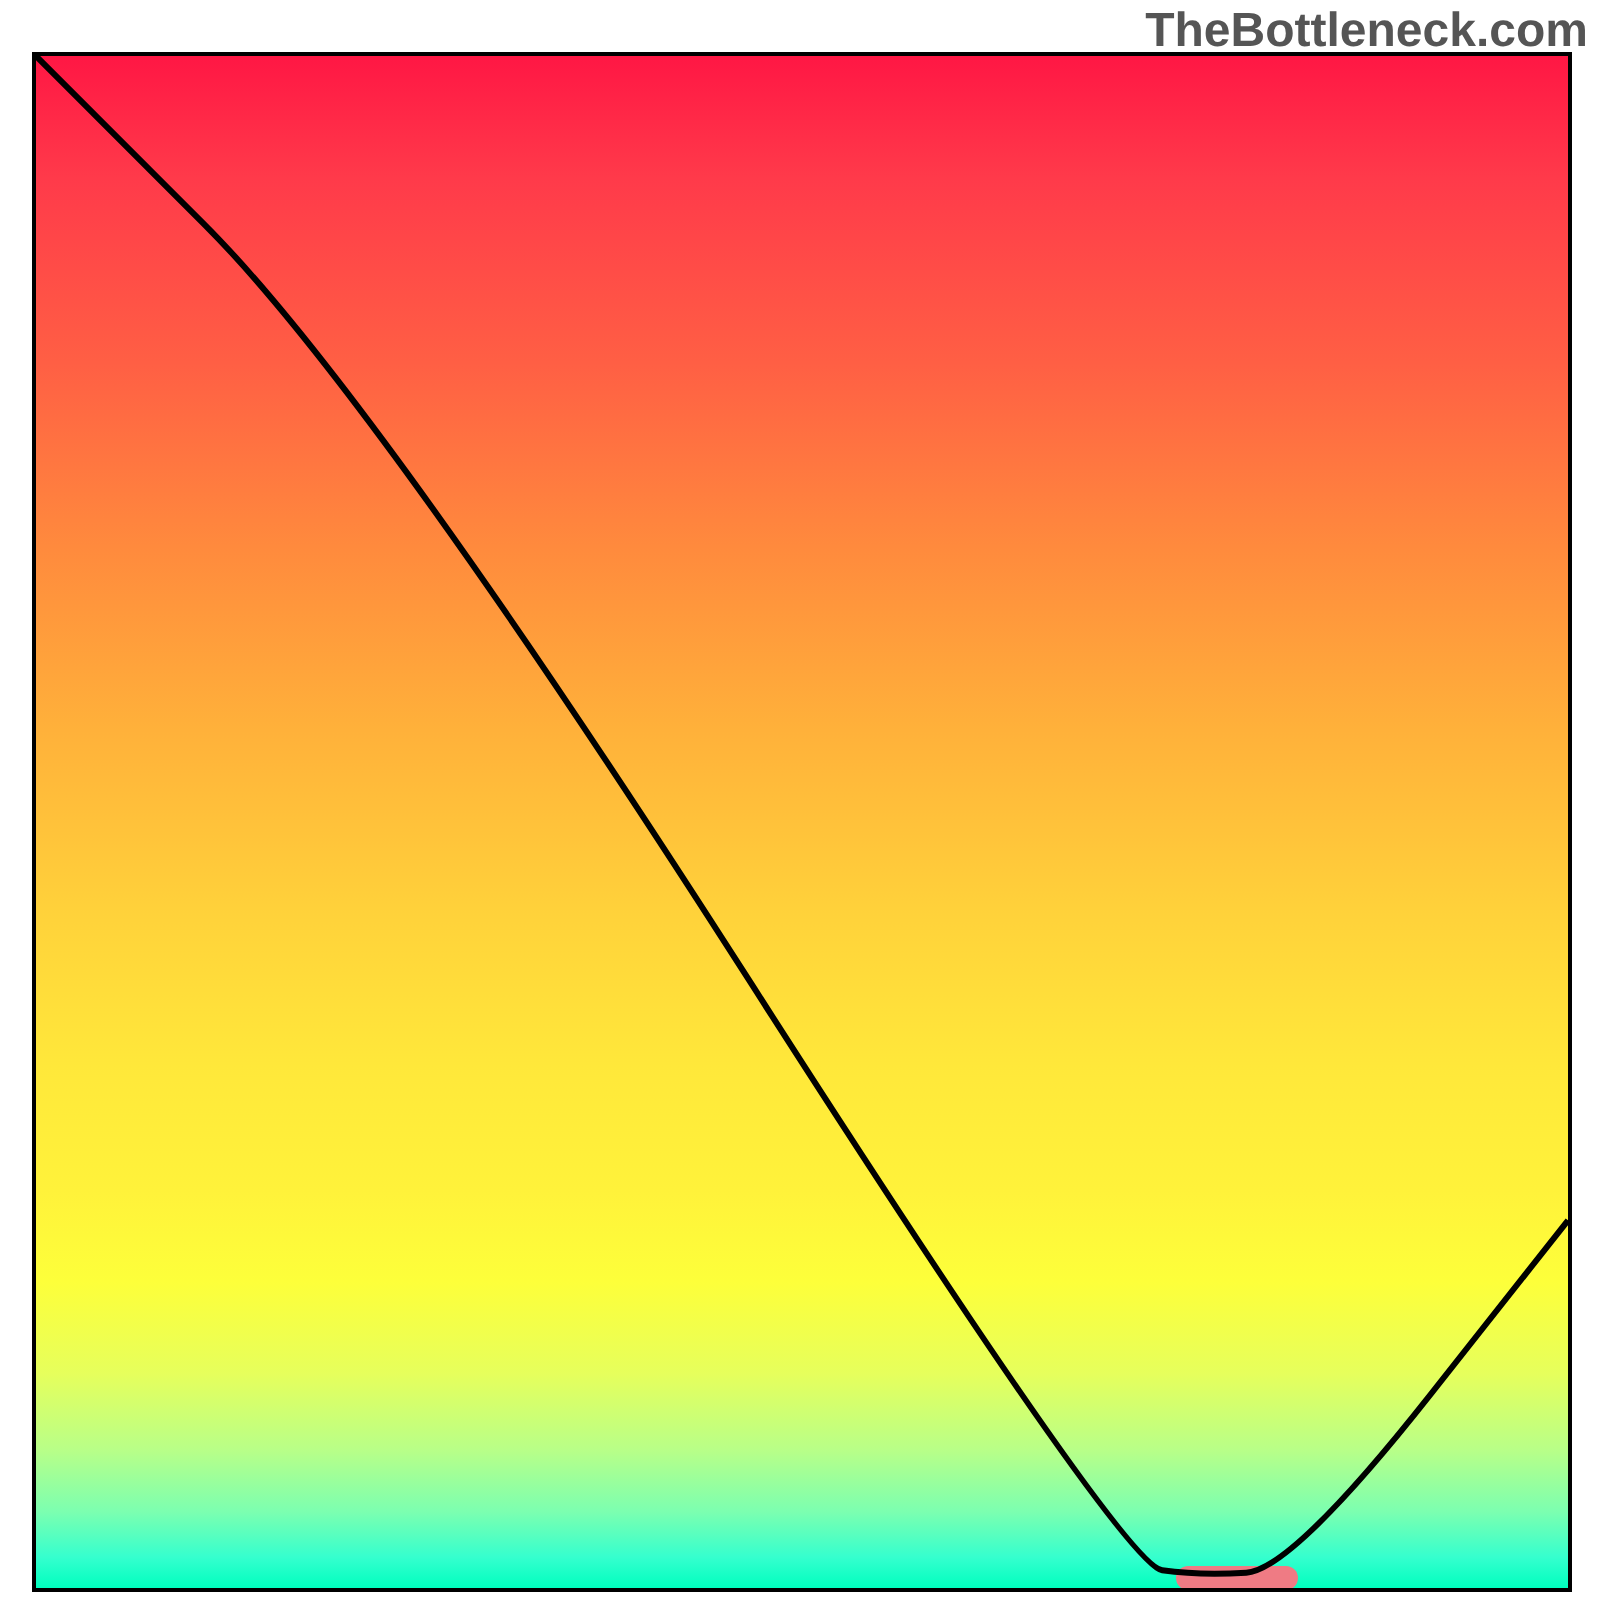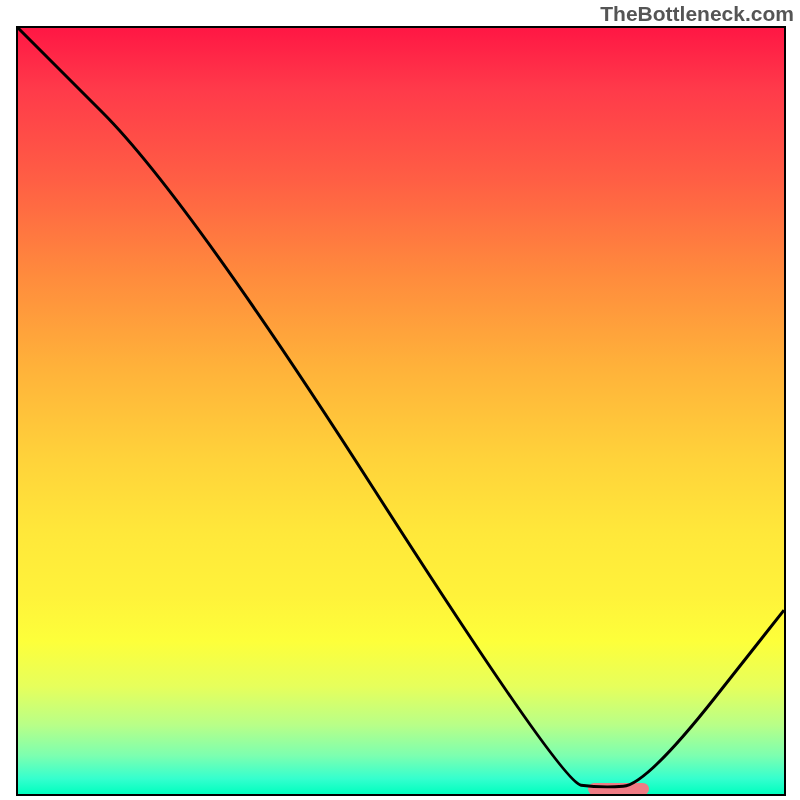--- a/index.html
+++ b/index.html
@@ -7,21 +7,21 @@
   .chart-container {
     position: relative;
     width: 800px;
     height: 800px;
   }
   .watermark {
     position: absolute;
     top: 2px;
     right: 6px;
     font-family: Arial, sans-serif;
-    font-size: 21px;
+    font-size: 24px;
     font-weight: bold;
     color: #555;
     z-index: 10;
   }
   .plot-area {
     position: absolute;
     left: 16px;
     top: 26px;
     width: 770px;
     height: 770px;

